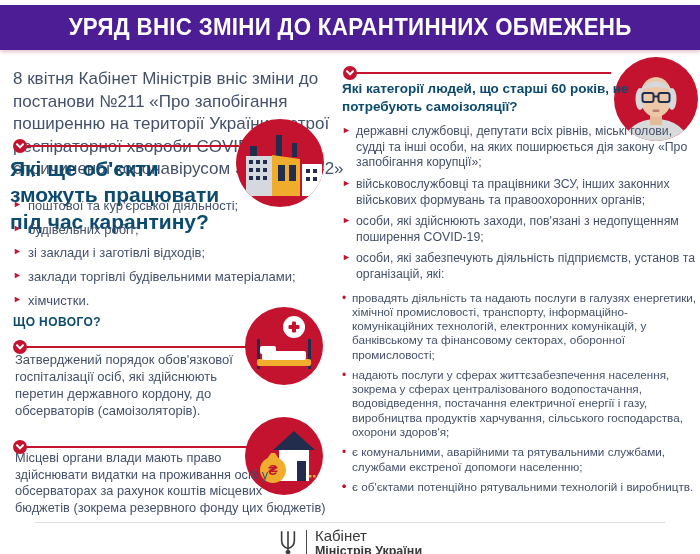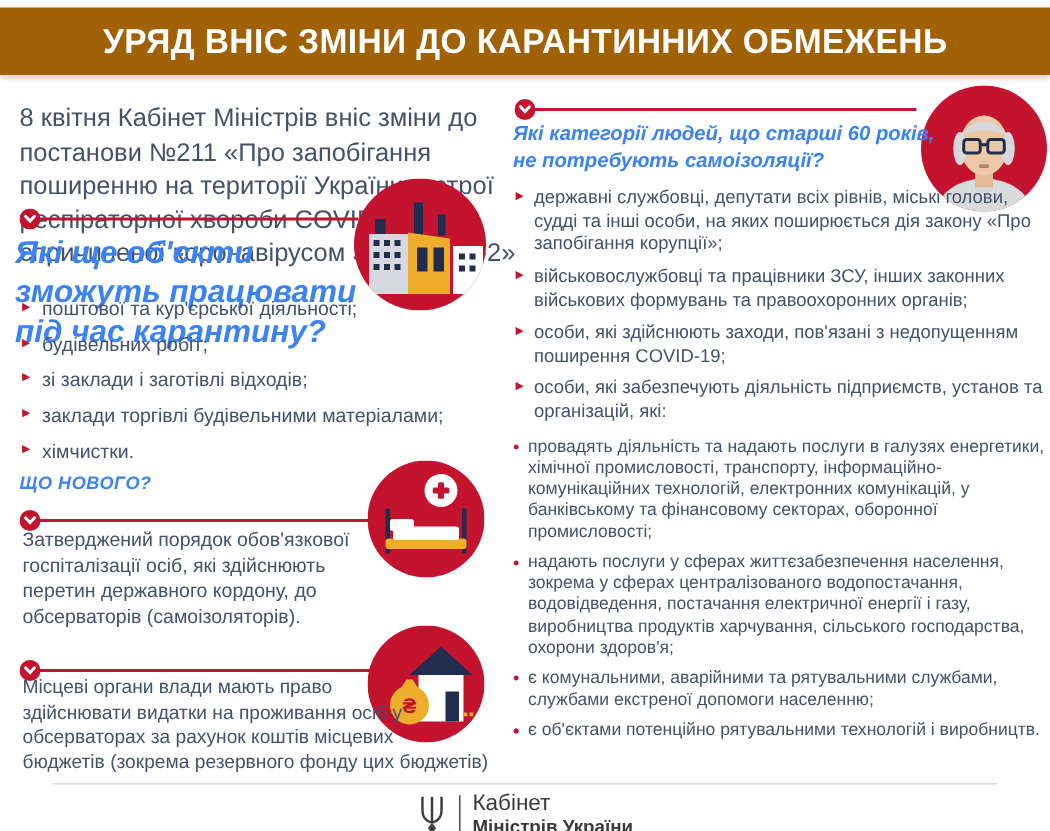--- a/index.html
+++ b/index.html
@@ -1,27 +1,27 @@
 <!DOCTYPE html>
 <html><head>
 <meta charset="utf-8">
 <style>
   html,body{margin:0;padding:0;background:#fff;}
   #page{position:relative;width:700px;height:554px;background:#ffffff;overflow:hidden;
         font-family:"Liberation Sans",sans-serif;color:#44516a;}
   
-  .banner{position:absolute;top:5px;left:0;width:700px;height:45px;background:#a16207;
+  .banner{position:absolute;top:5px;left:0;width:700px;height:45px;background:#4c1d95;
           display:flex;align-items:center;justify-content:center;
           box-shadow:0 2px 4px rgba(150,20,40,.25);}
   .banner h1{margin:0;color:#fff;font-size:23px;font-weight:bold;letter-spacing:.3px;
              transform:scaleX(.97);white-space:nowrap;}
   .connector{position:absolute;display:flex;align-items:center;}
   .conn-line{height:2px;background:#c3132f;flex:1;margin-left:-1px;}
   .icon-circle{position:absolute;}
-  h2{margin:0;font-weight:bold;color:#3b82f6;font-style:italic;}
+  h2{margin:0;font-weight:bold;color:#0c4a6e;}
   p{margin:0;}
   ul{margin:0;padding:0;list-style:none;}
   li{position:relative;}
   .tri{position:absolute;left:0;top:1px;color:#c3132f;font-size:9px;}
   .dot{position:absolute;left:0;top:0;color:#c3132f;font-size:12px;}
   
   #intro{position:absolute;top:68px;left:13px;width:332px;font-size:17px;line-height:1.33;}
   #conn1{top:139px;left:13px;width:226px;}
   #factory-wrap{top:119px;left:236px;width:88px;height:88px;}
   #heading1{position:absolute;top:156px;left:10px;width:228px;font-size:21px;line-height:1.25;}

